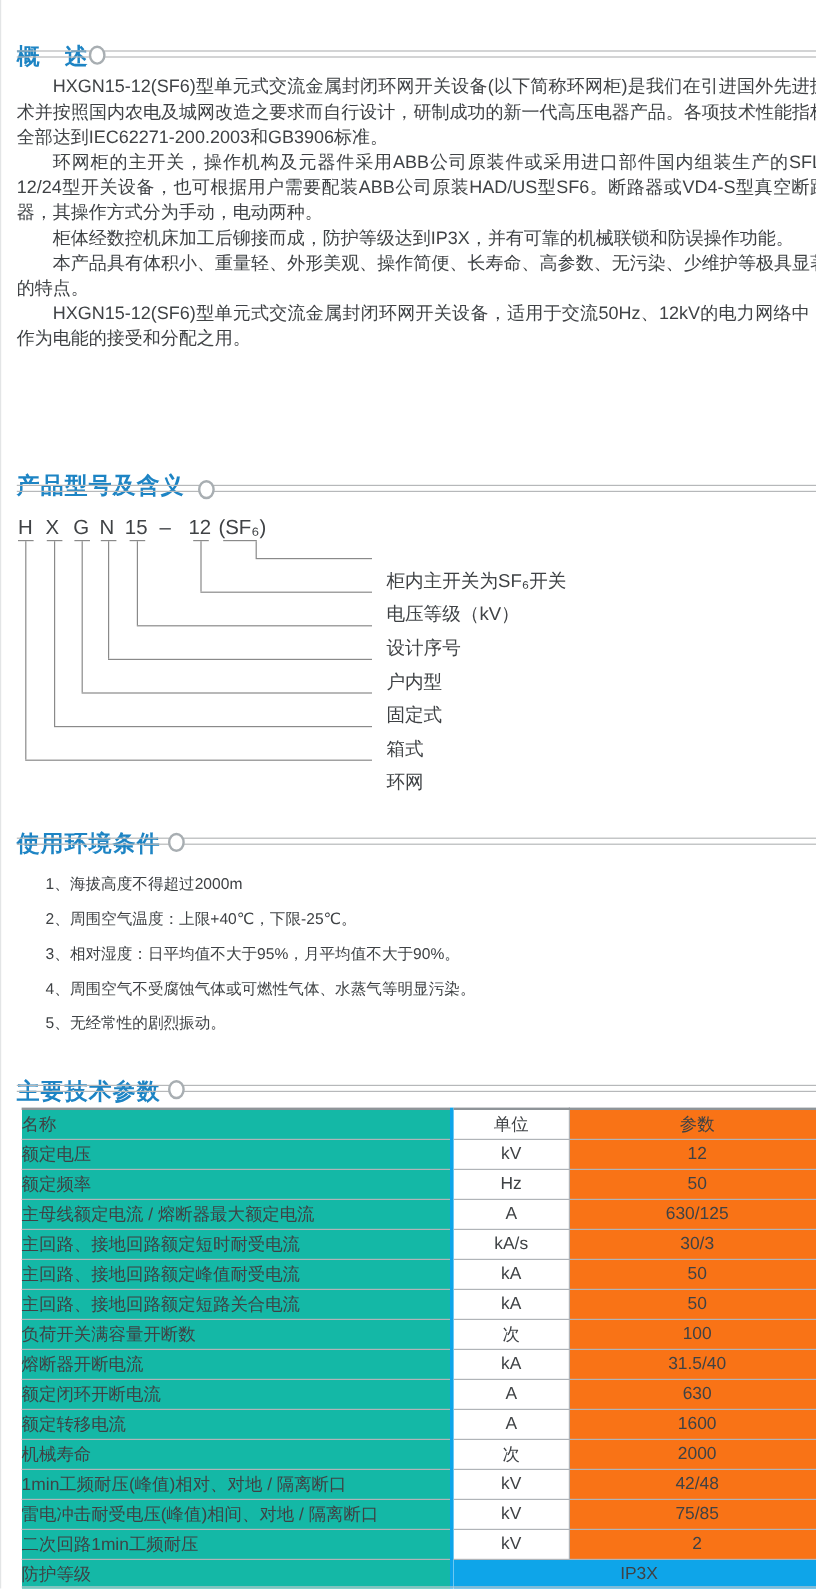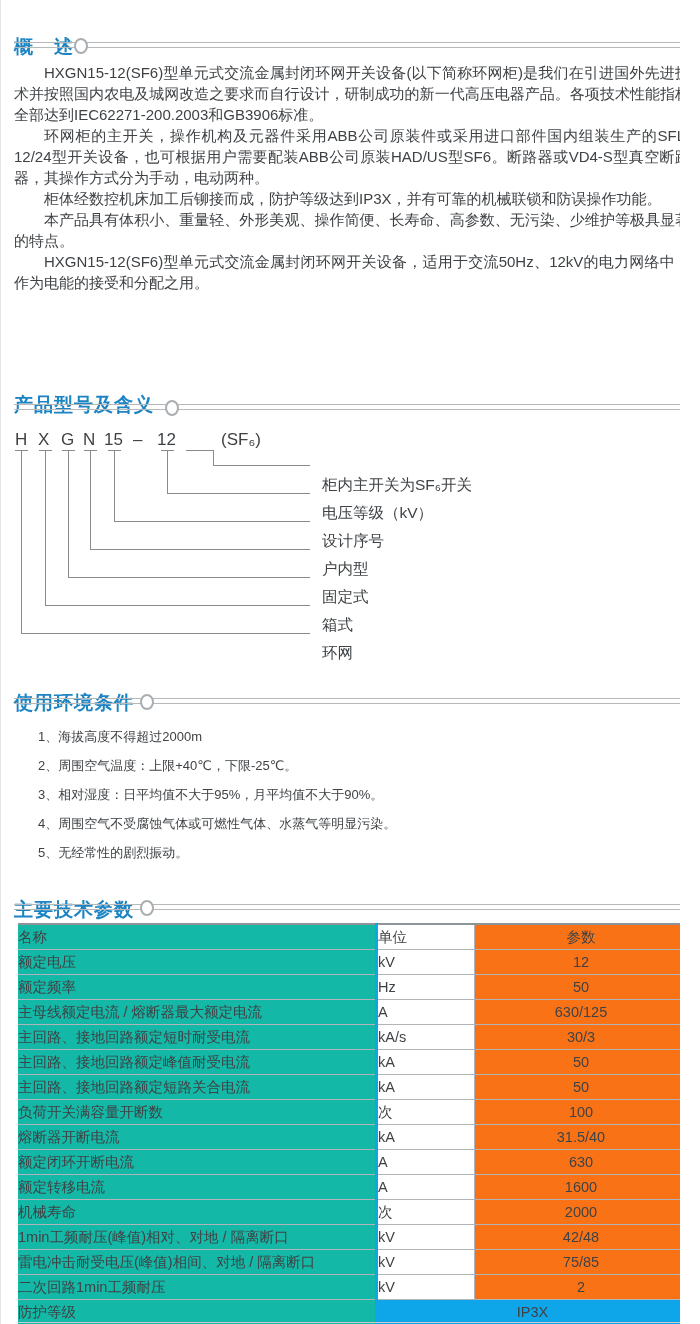--- a/index.html
+++ b/index.html
@@ -35,21 +35,21 @@
   .env div{height:29px;line-height:29px;white-space:nowrap;}
   
   table.params{
     position:absolute;left:18px;top:923px;width:665px;border-collapse:collapse;table-layout:fixed;
     font-size:14.5px;color:#3f4245;border-top:2px solid #8e9498;border-bottom:1px solid #9aa0a4;
   }
   table.params td{
     height:24px;padding:0;border-bottom:1px solid #b0b4b8;overflow:hidden;white-space:nowrap;
   }
   td.c-name{width:357px;background:#14b8a6;padding-left:13px;border-right:3px solid #0ea5e9;text-align:left;}
-  td.c-unit{width:96px;background:#fff;border-right:1px solid #b0b4b8;text-align:left;}
+  td.c-unit{width:96px;background:#fff;border-right:1px solid #b0b4b8;text-align:center;}
   td.c-val{width:212px;background:#f97316;text-align:center;}
   td.c-span{background:#0ea5e9;text-align:center;}
   .tbl-underline{position:absolute;left:18px;top:1322px;width:665px;height:1px;background:#c9cccf;}
 </style>
 </head>
 <body>
 
 <div class="page">
 
   <h2 class="sec-title" style="top:18px;">概　述</h2>
@@ -72,21 +72,21 @@
 
   <div class="diagram">
 
     <span class="code-part" style="left:15px;">H</span>
     <span class="code-part" style="left:38px;">X</span>
     <span class="code-part" style="left:61px;">G</span>
     <span class="code-part" style="left:83px;">N</span>
     <span class="code-part" style="left:104px;">15</span>
     <span class="code-part" style="left:133px;">–</span>
     <span class="code-part" style="left:157px;">12</span>
-    <span class="code-part" style="left:182px;margin-left:39px;">(SF₆)</span>
+    <span class="code-part" style="left:182px;">(SF₆)</span>
 
     <i class="ln tb" style="left:15px;width:13px;"></i>
     <i class="ln tb" style="left:39px;width:13px;"></i>
     <i class="ln tb" style="left:62px;width:13px;"></i>
     <i class="ln tb" style="left:84px;width:13px;"></i>
     <i class="ln tb" style="left:108px;width:13px;"></i>
     <i class="ln tb" style="left:161px;width:13px;"></i>
     <i class="ln tb" style="left:186px;width:28px;"></i>
 
     <i class="ln vl" style="left:213px;height:14px;"></i>

